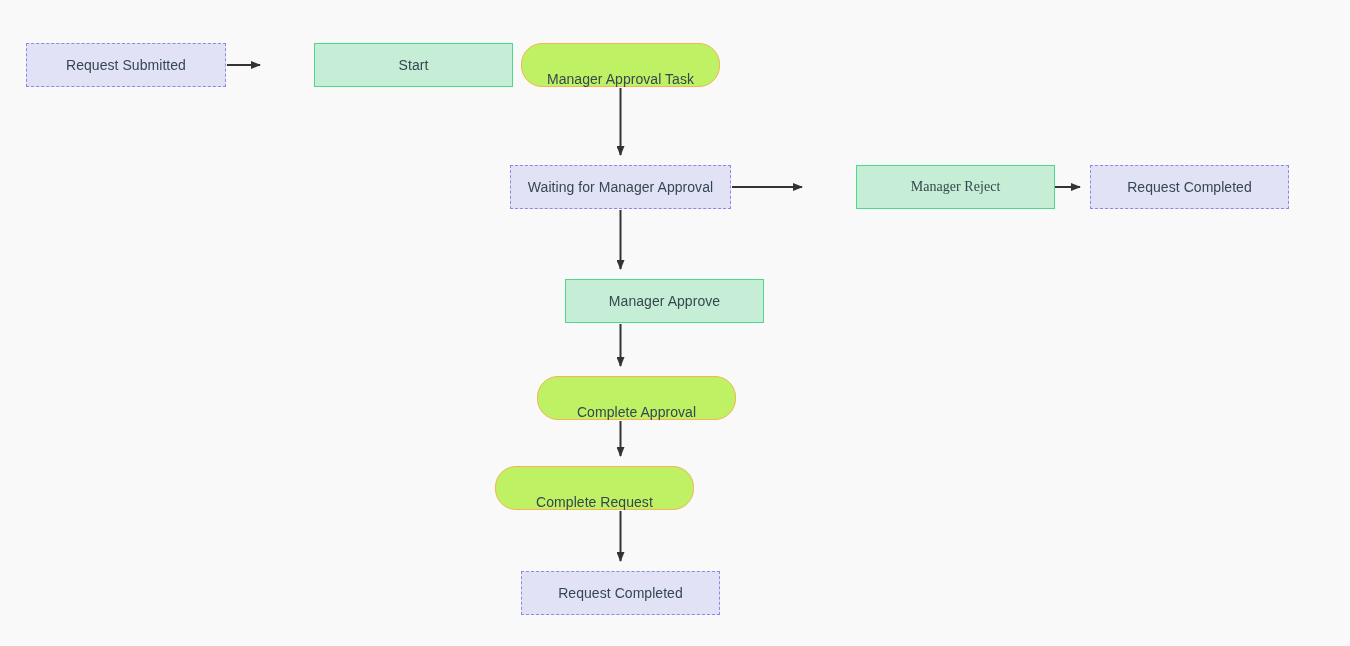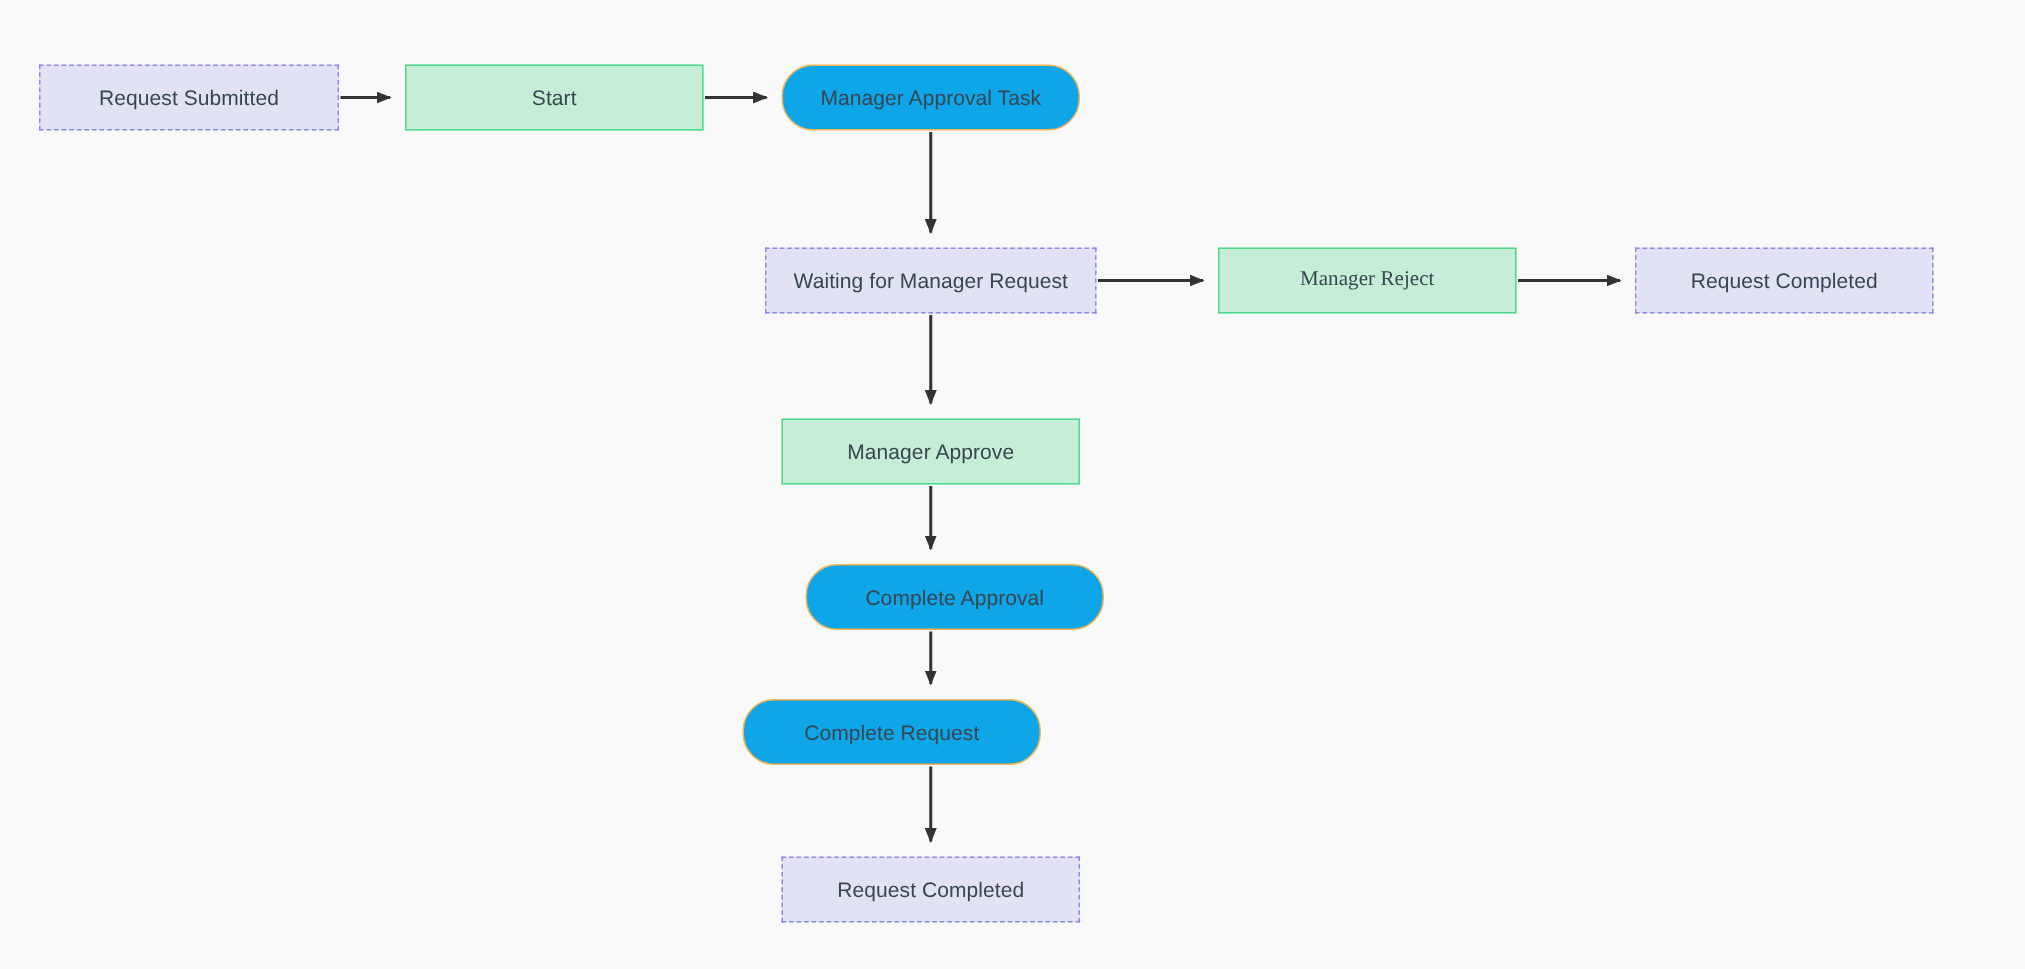--- a/index.html
+++ b/index.html
@@ -48,26 +48,28 @@
   .node.event {
     background: #e2e2f7;
     border: 1.6px dashed #8a8ae6;
     border-radius: 0;
   }
   
   .node.action {
     background: #c6eed6;
     border: 1.6px solid #4ed88c;
     border-radius: 0;
+    margin-left: 44px;
   }
   
   .node.task {
-    background: #0ea5e9;
+    background: #bef264;
     border: 1.6px solid #f5b455;
     border-radius: 21px;
+    align-items: flex-end;
   }
 </style>
 </head>
 <body>
 
 <div id="diagram-root">
 
   <svg class="edge-layer" width="1350" height="646" viewBox="0 0 1350 646" xmlns="http://www.w3.org/2000/svg">
     <defs>
       <marker id="arrowhead" markerWidth="10" markerHeight="8" refX="9" refY="4" orient="auto" markerUnits="userSpaceOnUse">
@@ -91,21 +93,21 @@
       <div class="node event" style="left: 26px; top: 43px; width: 200px; height: 44px;">
         <span class="node-label">Request Submitted</span>
       </div>
       <div class="node action" style="left: 270px; top: 43px; width: 199px; height: 44px;">
         <span class="node-label">Start</span>
       </div>
       <div class="node task" style="left: 521px; top: 43px; width: 199px; height: 44px;">
         <span class="node-label">Manager Approval Task</span>
       </div>
       <div class="node event" style="left: 510px; top: 165px; width: 221px; height: 44px;">
-        <span class="node-label">Waiting for Manager Request</span>
+        <span class="node-label">Waiting for Manager Approval</span>
       </div>
       <div class="node action" style="left: 812px; top: 165px; width: 199px; height: 44px; font-family: Liberation Serif, serif;">
         <span class="node-label">Manager Reject</span>
       </div>
       <div class="node event" style="left: 1090px; top: 165px; width: 199px; height: 44px;">
         <span class="node-label">Request Completed</span>
       </div>
       <div class="node action" style="left: 521px; top: 279px; width: 199px; height: 44px;">
         <span class="node-label">Manager Approve</span>
       </div>

